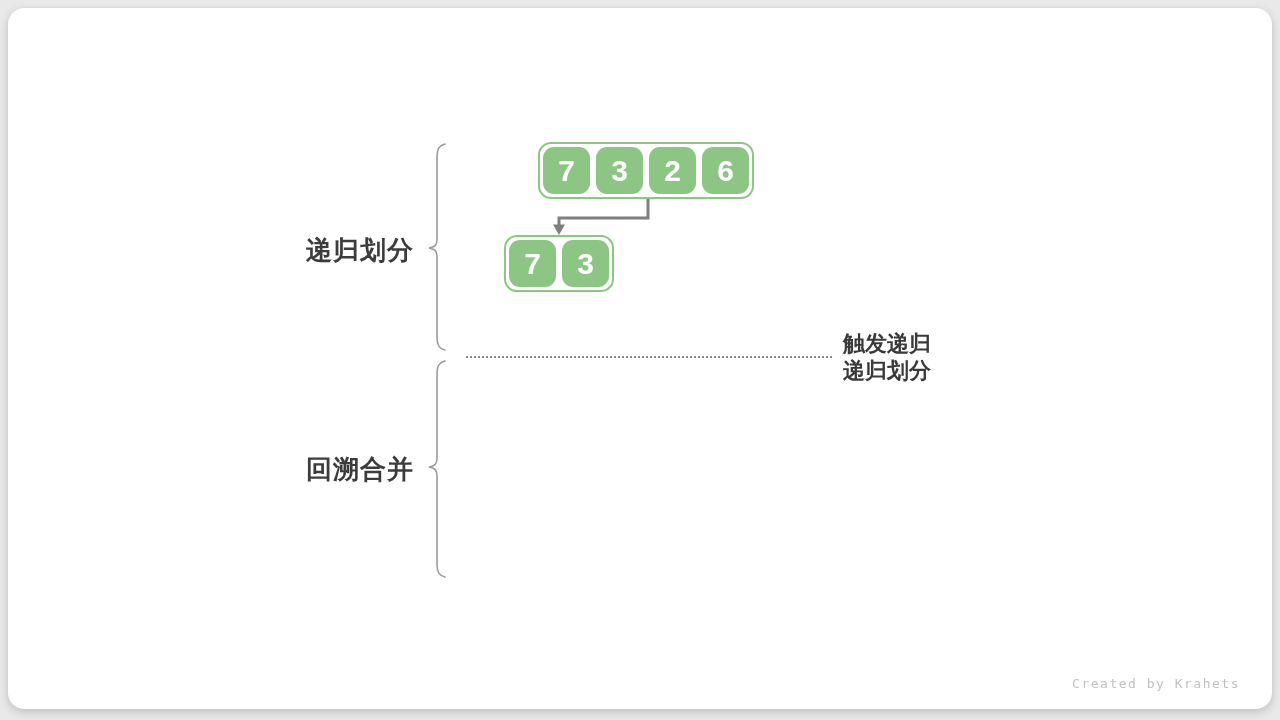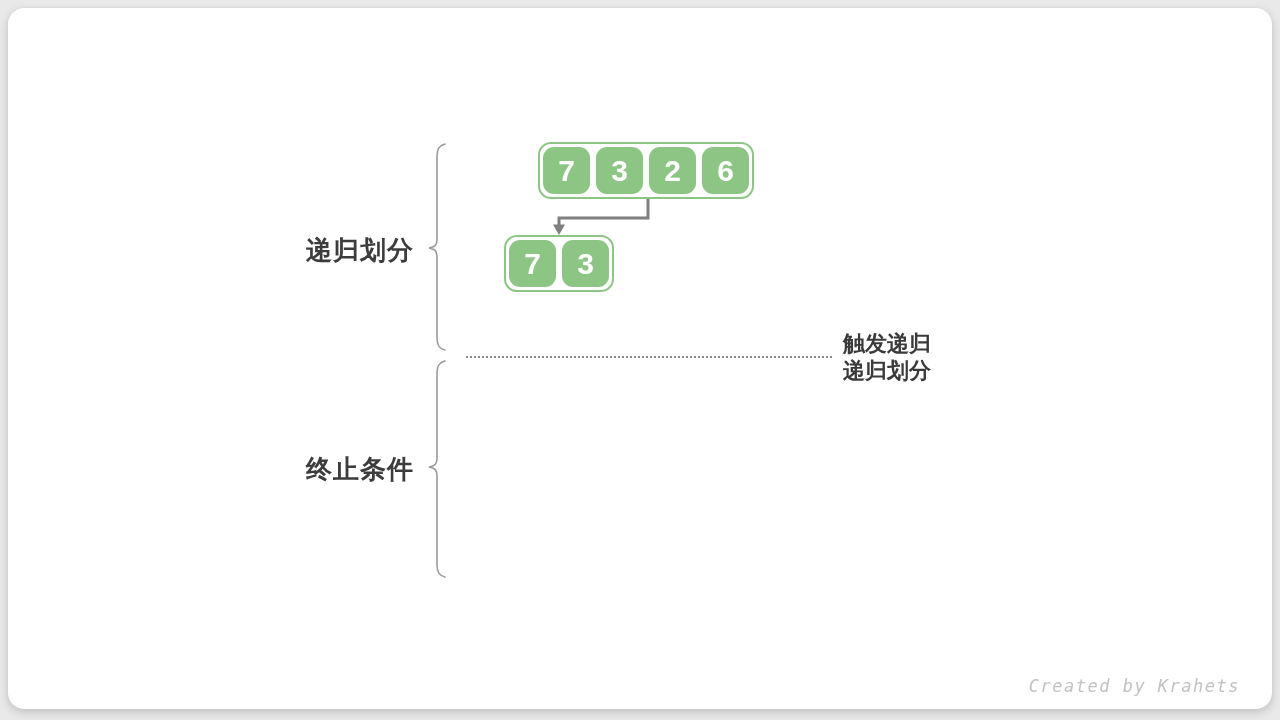--- a/index.html
+++ b/index.html
@@ -80,41 +80,40 @@
     color: #3a3a3a;
     font-size: 22px;
     font-weight: bold;
     line-height: 27px;
     white-space: nowrap;
   }
   .watermark {
     position: absolute;
     right: 40px; top: 676px;
     font-family: "DejaVu Sans Mono", "Liberation Mono", monospace;
-    font-size: 17px;
+    font-size: 13px;
     letter-spacing: 1.5px;
     color: #c2c2c2;
     white-space: nowrap;
-    font-style: italic;
   }
 </style>
 </head>
 <body>
 
 <div class="card"></div>
 
 <div class="layer">
 
   <div class="phase-label label-divide">递归划分</div>
 
   <svg class="brace brace-divide" viewBox="0 0 22 212">
     <path d="M 20 3 C 14 4.5 12 8 12 15 L 12 98 C 12 104 10 106 4 107 C 10 108 12 110 12 116 L 12 197 C 12 204 14 207.5 20 209" fill="none" stroke="#9a9a9a" stroke-width="1.6" stroke-linecap="round"></path>
   </svg>
 
-  <div class="phase-label label-merge">终止条件</div>
+  <div class="phase-label label-merge">回溯合并</div>
 
   <svg class="brace brace-merge" viewBox="0 0 22 222">
     <path d="M 20 3 C 14 4.5 12 8 12 15 L 12 100 C 12 106 10 108 4 109 C 10 110 12 112 12 118 L 12 207 C 12 214 14 217.5 20 219" fill="none" stroke="#9a9a9a" stroke-width="1.6" stroke-linecap="round"></path>
   </svg>
 
   <div class="array-box array-top">
     <div class="cell">7</div>
     <div class="cell">3</div>
     <div class="cell">2</div>
     <div class="cell">6</div>

